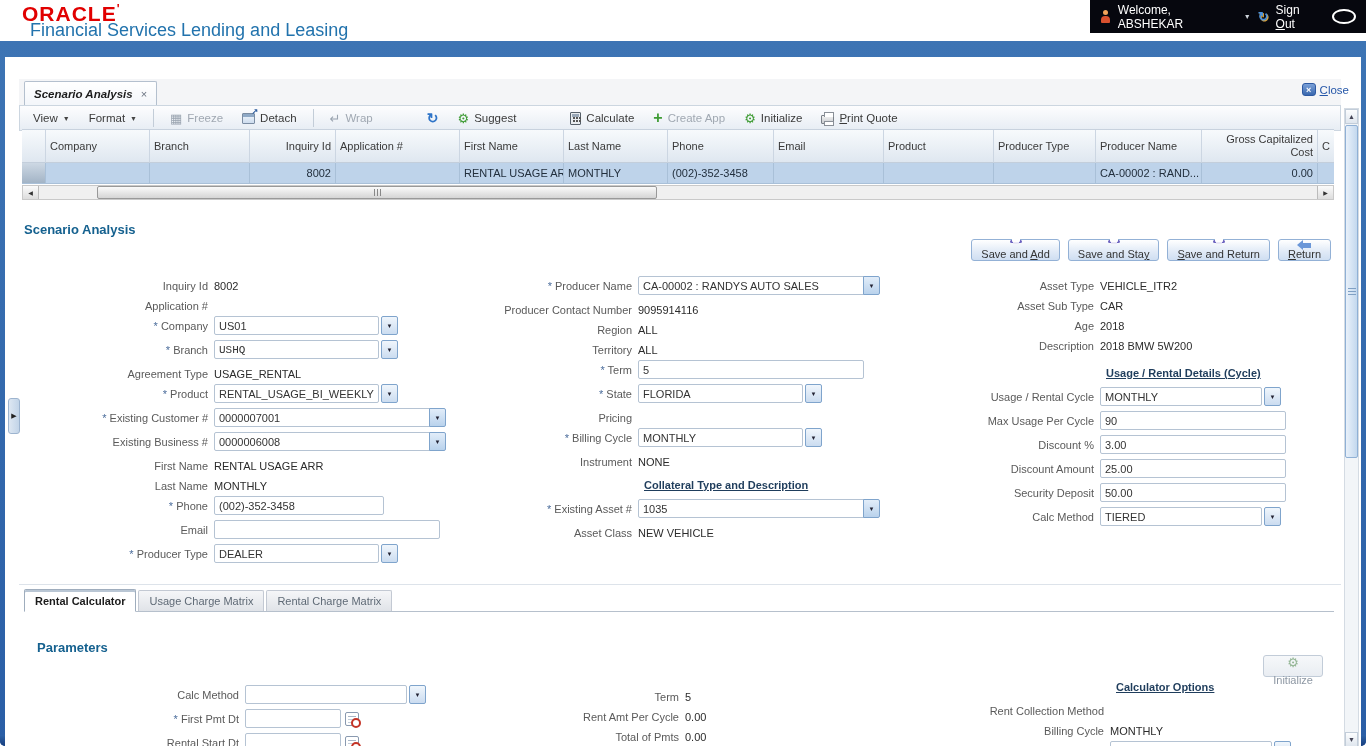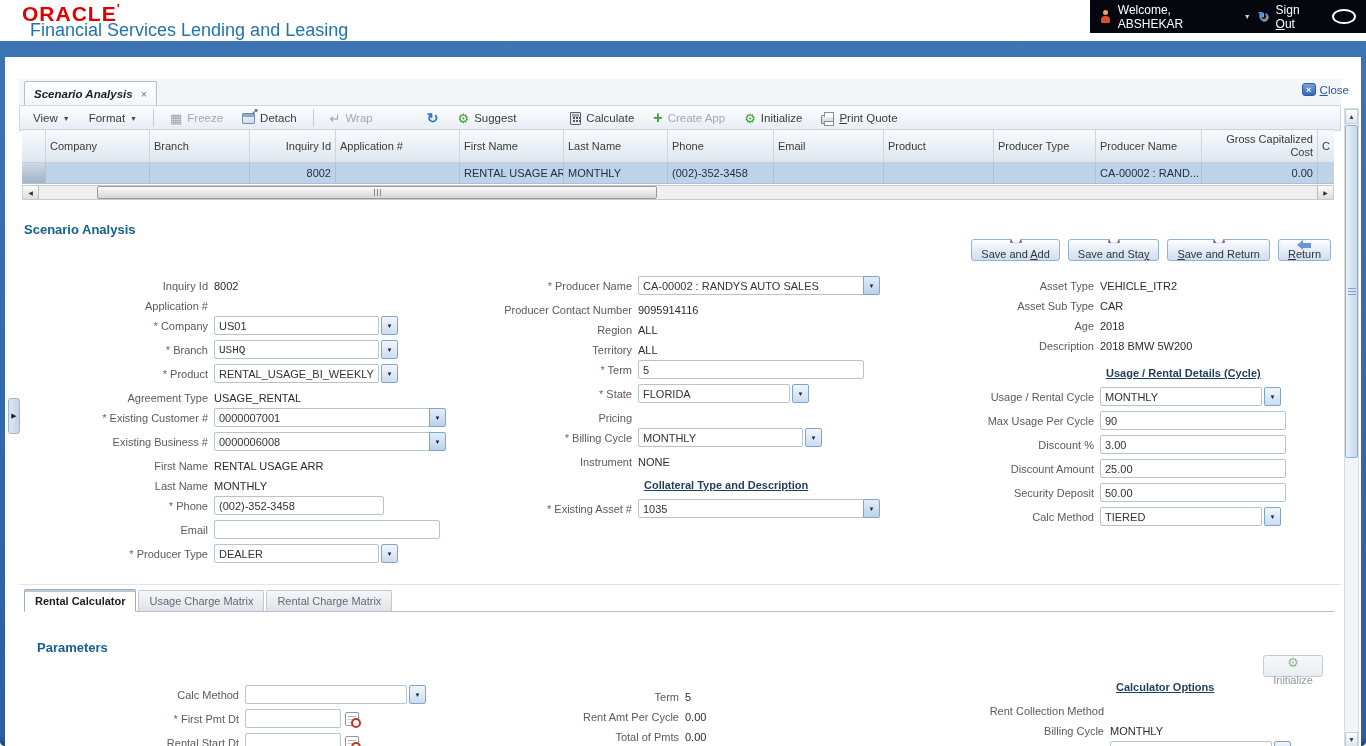--- a/index.html
+++ b/index.html
@@ -283,31 +283,31 @@
               <span class="dd">▼</span>
             </div>
           </div>
           <div class="frow t-select">
             <label class="flabel" style="width: 190px;"><span class="req">*</span> Branch</label>
             <div class="fwrap">
               <input class="ftext" value="USHQ" style="width: 165px; font-family: Liberation Mono, monospace;">
               <span class="dd">▼</span>
             </div>
           </div>
+          <div class="frow t-readonly">
+            <label class="flabel" style="width: 190px;">Agreement Type</label>
+            <div class="fwrap">
+              <span class="fro">USAGE_RENTAL</span>
+            </div>
+          </div>
           <div class="frow t-select">
             <label class="flabel" style="width: 190px;"><span class="req">*</span> Product</label>
             <div class="fwrap">
               <input class="ftext" value="RENTAL_USAGE_BI_WEEKLY" style="width: 165px;">
               <span class="dd">▼</span>
-            </div>
-          </div>
-          <div class="frow t-readonly">
-            <label class="flabel" style="width: 190px;">Agreement Type</label>
-            <div class="fwrap">
-              <span class="fro">USAGE_RENTAL</span>
             </div>
           </div>
           <div class="frow t-select">
             <label class="flabel" style="width: 190px;"><span class="req">*</span> Existing Customer #</label>
             <div class="fwrap">
               <input class="ftext att" value="0000007001" style="width: 216px;">
               <span class="dd att">▼</span>
             </div>
           </div>
           <div class="frow t-select">
@@ -377,21 +377,21 @@
           </div>
           <div class="frow t-text">
             <label class="flabel" style="width: 158px;"><span class="req">*</span> Term</label>
             <div class="fwrap">
               <input class="ftext" value="5" style="width: 226px;">
             </div>
           </div>
           <div class="frow t-select">
             <label class="flabel" style="width: 158px;"><span class="req">*</span> State</label>
             <div class="fwrap">
-              <input class="ftext" value="FLORIDA" style="width: 152px;">
+              <input class="ftext" value="FLORIDA" style="width: 165px;">
               <span class="dd">▼</span>
             </div>
           </div>
           <div class="frow t-empty">
             <label class="flabel" style="width: 158px;">Pricing</label>
             <div class="fwrap"></div>
           </div>
           <div class="frow t-select">
             <label class="flabel" style="width: 158px;"><span class="req">*</span> Billing Cycle</label>
             <div class="fwrap">
@@ -404,20 +404,26 @@
             <div class="fwrap">
               <span class="fro">NONE</span>
             </div>
           </div>
           <div class="fsect" style="margin-left: 164px; margin-top: 8px;">Collateral Type and Description</div>
           <div class="frow t-select">
             <label class="flabel" style="width: 158px;"><span class="req">*</span> Existing Asset #</label>
             <div class="fwrap">
               <input class="ftext att" value="1035" style="width: 226px;">
               <span class="dd att">▼</span>
+            </div>
+          </div>
+          <div class="frow t-readonly">
+            <label class="flabel" style="width: 158px;">Asset Class</label>
+            <div class="fwrap">
+              <span class="fro">NEW VEHICLE</span>
             </div>
           </div>
         </div>
       <div class="fcol" style="left:953px;top:219px;width:395px;">
           <div class="frow t-readonly">
             <label class="flabel" style="width: 142px;">Asset Type</label>
             <div class="fwrap">
               <span class="fro">VEHICLE_ITR2</span>
             </div>
           </div>

